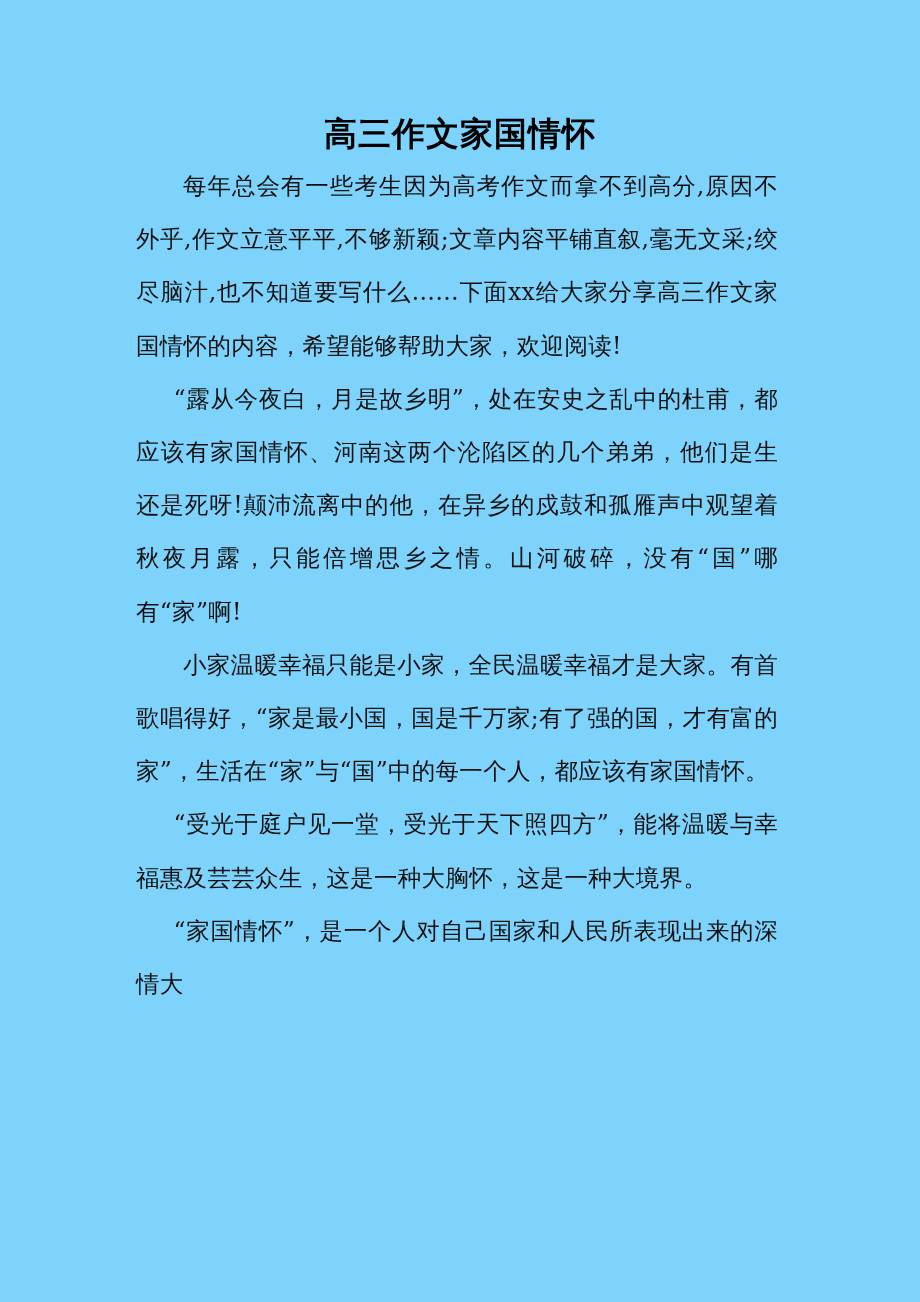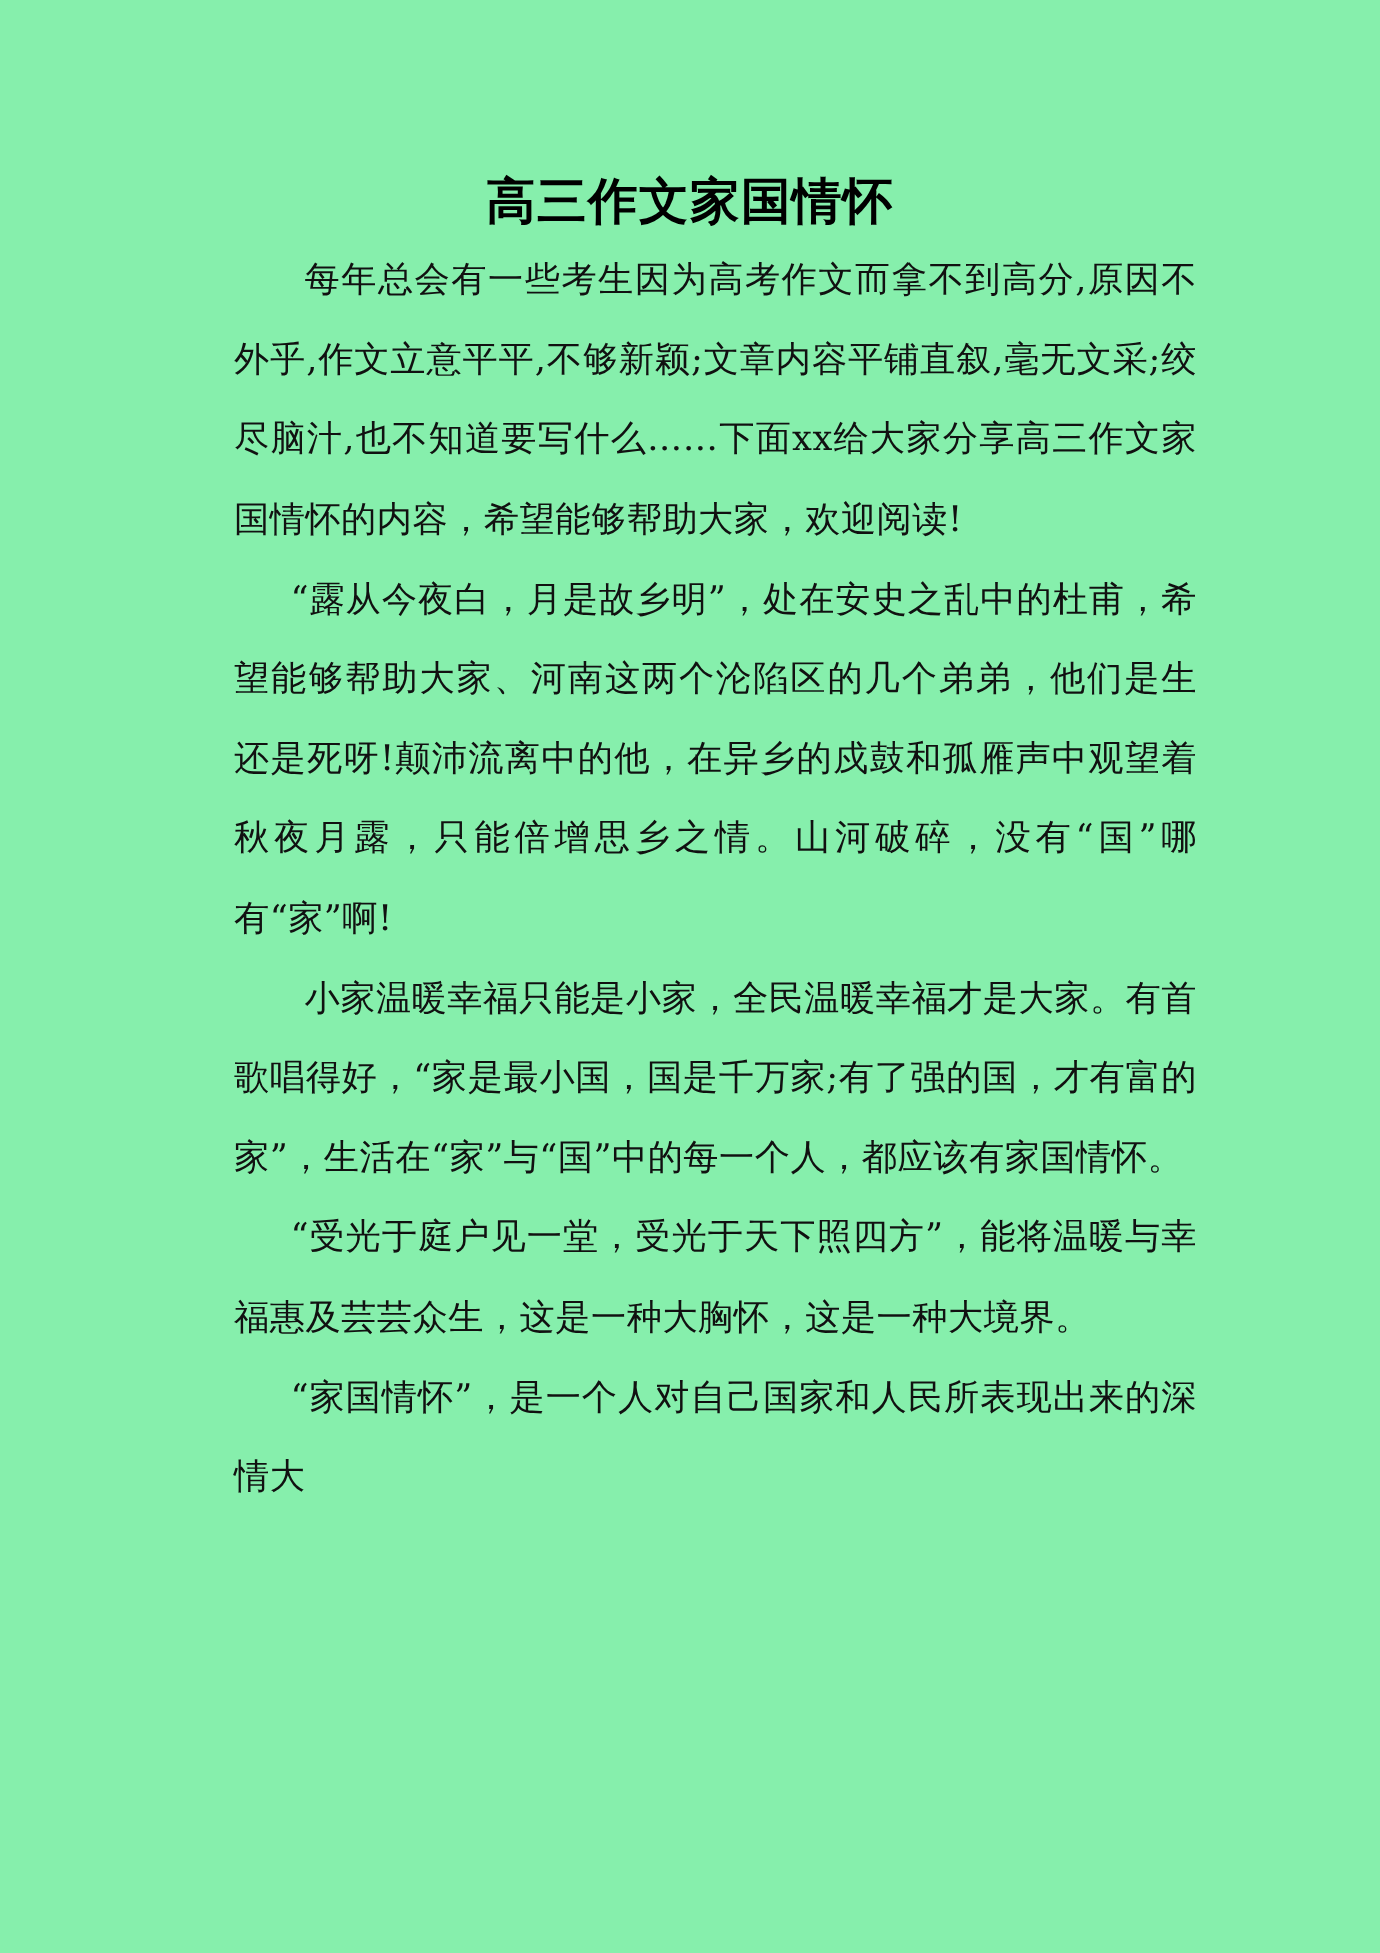--- a/index.html
+++ b/index.html
@@ -12,39 +12,39 @@
     height: 1302px;
     overflow: hidden;
     position: relative;
   }
   .page {
     position: absolute;
     left: 0;
     top: 0;
     width: 920px;
     height: 1302px;
-    background: #86efac;
+    background: #7dd3fc;
   }
   .title {
     position: absolute;
     left: 0;
     top: 112px;
     width: 100%;
     text-align: center;
     font-family: "DejaVu Sans", "Liberation Sans", sans-serif;
     font-weight: bold;
     font-size: 33px;
     line-height: 44px;
     color: #000000;
     letter-spacing: 1px;
     margin: 0;
   }
   .body-text {
     position: absolute;
-    left: 156px;
+    left: 136px;
     top: 160px;
     width: 642px;
     font-family: "DejaVu Serif", "Liberation Serif", serif;
     font-size: 23.5px;
     line-height: 53.2px;
     color: #111111;
   }
   .para {
     margin: 0;
     text-indent: 2em;
@@ -64,18 +64,18 @@
   }
 </style>
 </head>
 <body>
 
 <div class="page">
   <h1 class="title">高三作文家国情怀</h1>
 
   <div class="body-text">
     <p class="para">每年总会有一些考生因为高考作文而拿不到高分,原因不外乎,作文立意平平,不够新颖;文章内容平铺直叙,毫无文采;绞尽脑汁,也不知道要写什么……下面xx给大家分享高三作文家国情怀的内容，希望能够帮助大家，欢迎阅读!</p>
-    <p class="para quote-indent">“露从今夜白，月是故乡明”，处在安史之乱中的杜甫，希望能够帮助大家、河南这两个沦陷区的几个弟弟，他们是生还是死呀!颠沛流离中的他，在异乡的戍鼓和孤雁声中观望着秋夜月露，只能倍增思乡之情。山河破碎，没有“国”哪有“家”啊!</p>
+    <p class="para quote-indent">“露从今夜白，月是故乡明”，处在安史之乱中的杜甫，都应该有家国情怀、河南这两个沦陷区的几个弟弟，他们是生还是死呀!颠沛流离中的他，在异乡的戍鼓和孤雁声中观望着秋夜月露，只能倍增思乡之情。山河破碎，没有“国”哪有“家”啊!</p>
     <p class="para">小家温暖幸福只能是小家，全民温暖幸福才是大家。有首歌唱得好，“家是最小国，国是千万家;有了强的国，才有富的家”，生活在“家”与“国”中的每一个人，都应该有家国情怀。</p>
     <p class="para quote-indent">“受光于庭户见一堂，受光于天下照四方”，能将温暖与幸福惠及芸芸众生，这是一种大胸怀，这是一种大境界。</p>
     <p class="para quote-indent">“家国情怀”，是一个人对自己国家和人民所表现出来的深情大</p>
   </div>
 </div>
 
 </body></html>

